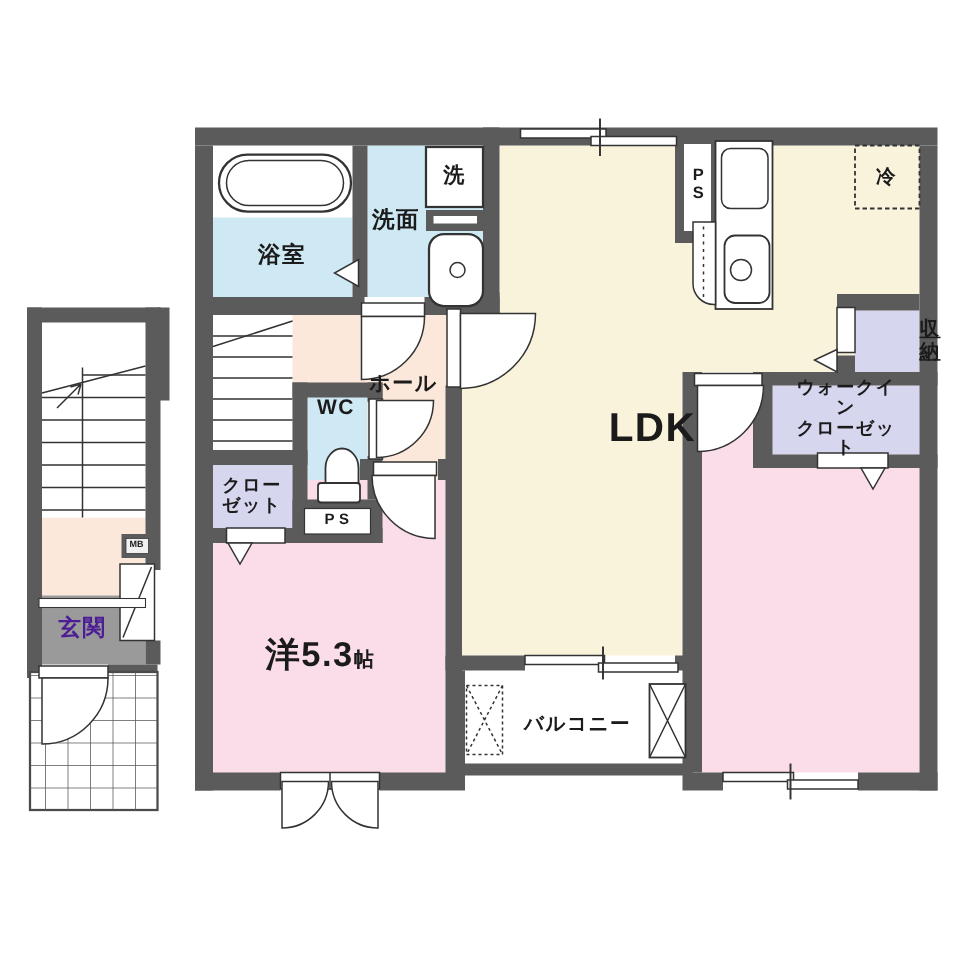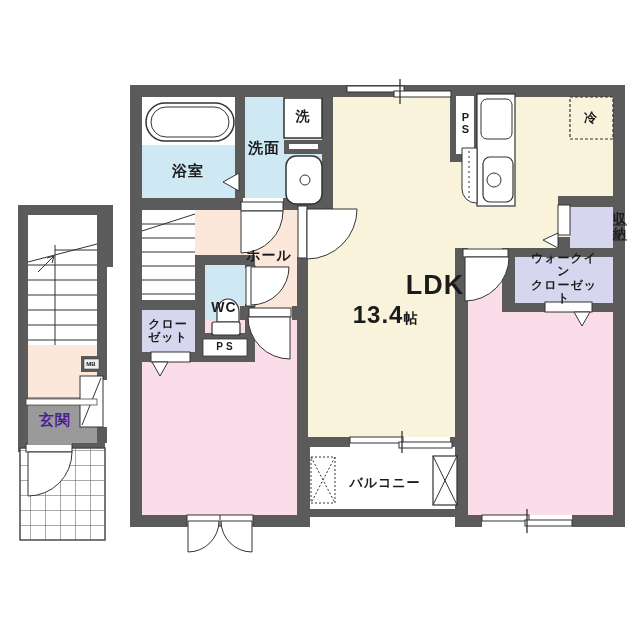--- a/index.html
+++ b/index.html
@@ -164,25 +164,25 @@
     <rect x="558" y="205" width="12" height="30"></rect>
     <path d="M558 233 L558 248 L543 240 Z"></path>
     <rect x="151" y="352" width="39" height="10"></rect>
     <path d="M152 362 L168 362 L160 376 Z"></path>
     <rect x="545" y="302" width="47" height="10"></rect>
     <path d="M574 312 L590 312 L582 326 Z"></path>
   </g>
 </svg>
 
 <div class="lbl" style="left:387px;top:285px;font-size:27px;margin-left:48px;">LDK</div>
-<div class="lbl" style="left:385px;top:315px;font-size:24px;"><span>13.4</span><span class="unit">帖</span></div>
+<div class="lbl" style="left:213px;top:437px;font-size:23px;"><span>洋5.3</span><span class="unit">帖</span></div>
 <div class="lbl" style="left:188px;top:171px;font-size:15px;">浴室</div>
 <div class="lbl" style="left:264px;top:148px;font-size:15px;">洗面</div>
 <div class="lbl" style="left:303px;top:117px;font-size:14px;">洗</div>
-<div class="lbl" style="left:224px;top:272px;font-size:14px;margin-top:36px;">WC</div>
+<div class="lbl" style="left:224px;top:272px;font-size:14px;">WC</div>
 <div class="lbl" style="left:269px;top:256px;font-size:14px;">ホール</div>
 <div class="lbl" style="left:168px;top:331px;font-size:12px;">クロー
 ゼット</div>
 <div class="lbl" style="left:564px;top:279px;font-size:12px;text-align:center;">ウォークイン
 クローゼット</div>
 <div class="lbl" style="left:620px;top:227px;font-size:13px;text-decoration:underline;">収納</div>
 <div class="lbl" style="left:591px;top:118px;font-size:13px;">冷</div>
 <div class="lbl" style="left:226px;top:347px;font-size:10px;letter-spacing:3px;">PS</div>
 <div class="lbl vert" style="left:465px;top:123px;font-size:11px;">PS</div>
 <div class="lbl" style="left:385px;top:483px;font-size:13px;">バルコニー</div>

